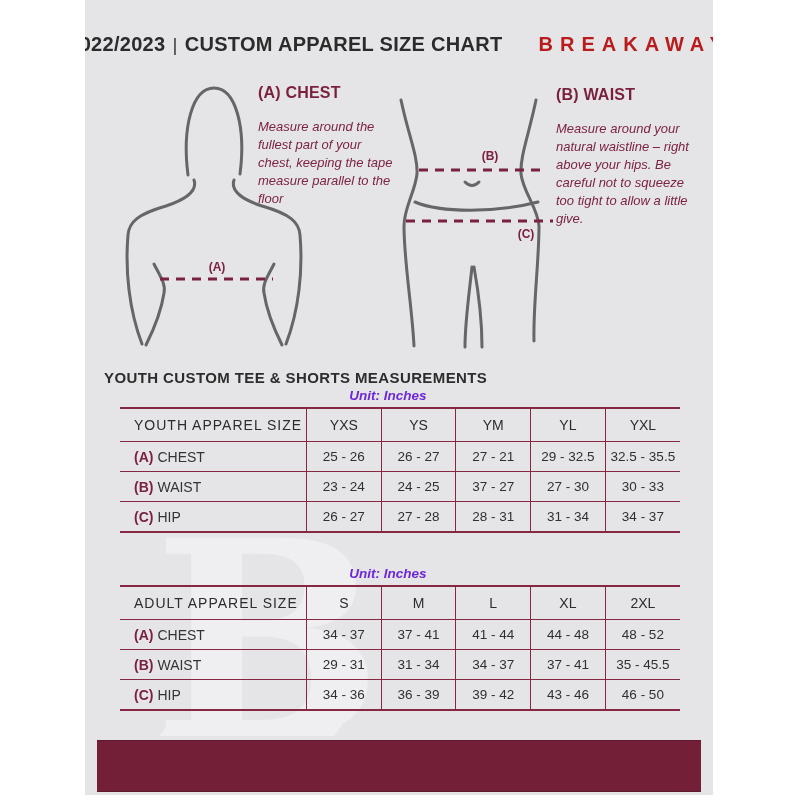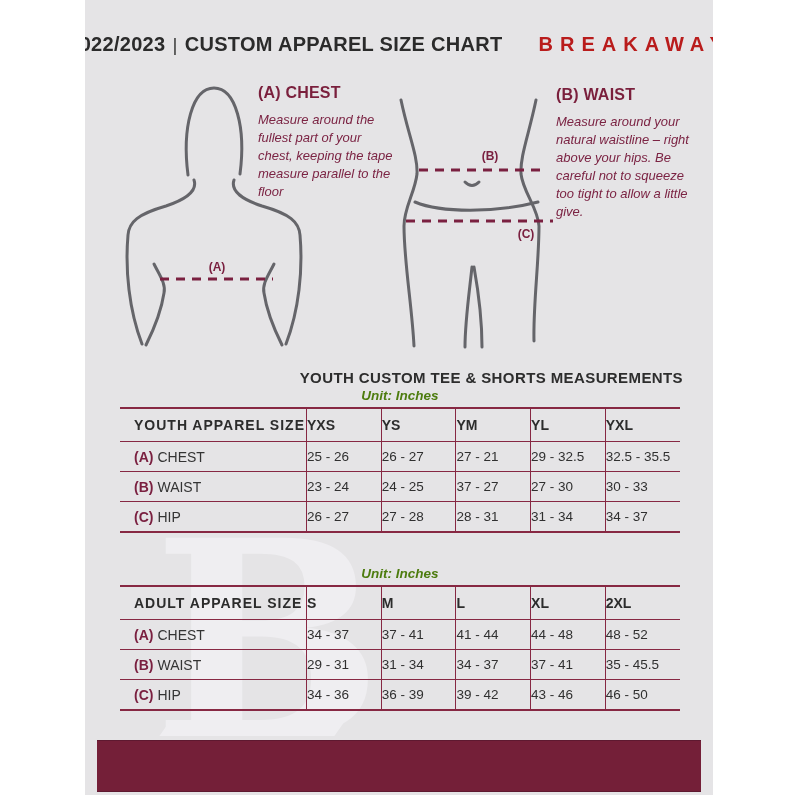--- a/index.html
+++ b/index.html
@@ -32,40 +32,40 @@
   .fig2{left:308px;top:90px;}
   .fig path, .fig line{fill:none;stroke:var(--stroke);stroke-width:3;stroke-linecap:round;}
   .fig .dash{stroke:var(--maroon);stroke-width:3;stroke-dasharray:9 7;stroke-linecap:butt;}
   .fig .marker{fill:var(--maroon);stroke:none;font:bold 12px "Liberation Sans",sans-serif;}
 
   .inst{position:absolute;color:var(--maroon);}
   .inst-a{left:173px;top:84px;width:140px;}
   .inst-b{left:471px;top:86px;width:144px;}
   .inst-c{left:471px;top:220px;width:150px;}
   .inst-heading{font-size:16px;font-weight:bold;letter-spacing:.2px;color:#7a1f3c;}
-  .inst-body{margin-top:9px;font-size:13px;font-style:italic;line-height:1.38;color:#7b2343;
+  .inst-body{margin-top:16px;font-size:13px;font-style:italic;line-height:1.38;color:#7b2343;
              white-space:pre-line;}
 
   
-  .sec-title{position:absolute;left:38px;width:560px;text-align:right;font-size:15px;
+  .sec-title{position:absolute;left:19px;width:560px;text-align:left;font-size:15px;
              font-weight:bold;color:#2d2d2d;letter-spacing:.4px;}
   .youth-title{top:369px;} .adult-title{top:548px;}
-  .unit-label{position:absolute;left:35px;width:560px;text-align:center;font-size:13.5px;
-              font-style:italic;font-weight:bold;color:#4d7c0f;}
+  .unit-label{position:absolute;left:23px;width:560px;text-align:center;font-size:13.5px;
+              font-style:italic;font-weight:bold;color:#6d28d9;}
   .youth-unit{top:388px;} .adult-unit{top:566px;}
 
   .table-host{position:absolute;left:35px;width:560px;}
   .youth-host{top:407px;} .adult-host{top:585px;}
   table.size-table{border-collapse:collapse;table-layout:fixed;width:560px;}
-  table.size-table td{border-left:1.5px solid var(--table-border);
+  table.size-table td{border-left:1.5px solid var(--table-border);text-align:center;
                       font-size:13.5px;color:var(--cell);height:29px;padding:0;}
   table.size-table td:first-child{border-left:none;}
   table.size-table tr.head-row td{border-top:2px solid var(--table-border);
                       border-bottom:1.5px solid var(--table-border);height:32px;
-                      font-weight:bold;font-size:14px;color:#2c2c2c;}
+                      font-weight:normal;font-size:14px;color:#2c2c2c;}
   table.size-table tr:not(.head-row) td{border-bottom:1.5px solid var(--table-border);}
   table.size-table tr:last-child td{border-bottom:2px solid var(--table-border);}
   table.size-table td.label-cell{text-align:left;padding-left:14px;font-size:14px;color:#343434;}
   table.size-table td.head-label{font-weight:normal;font-size:13px;letter-spacing:1px;color:#3d3d3d;}
   table.size-table span.prefix{color:var(--maroon);font-weight:bold;margin-right:4px;}
 
   
   .footer-bar{position:absolute;left:12px;top:740px;width:604px;height:50px;background:var(--footer);
               border-top:1px solid #5E1930;border-bottom:1px solid #5E1930;}
 </style>

